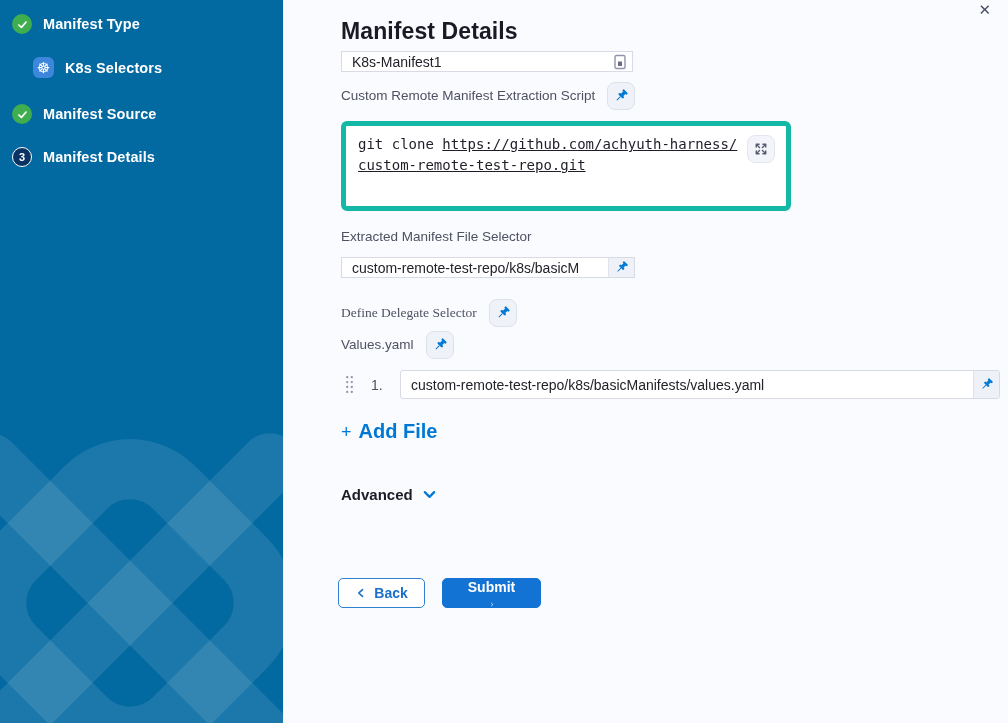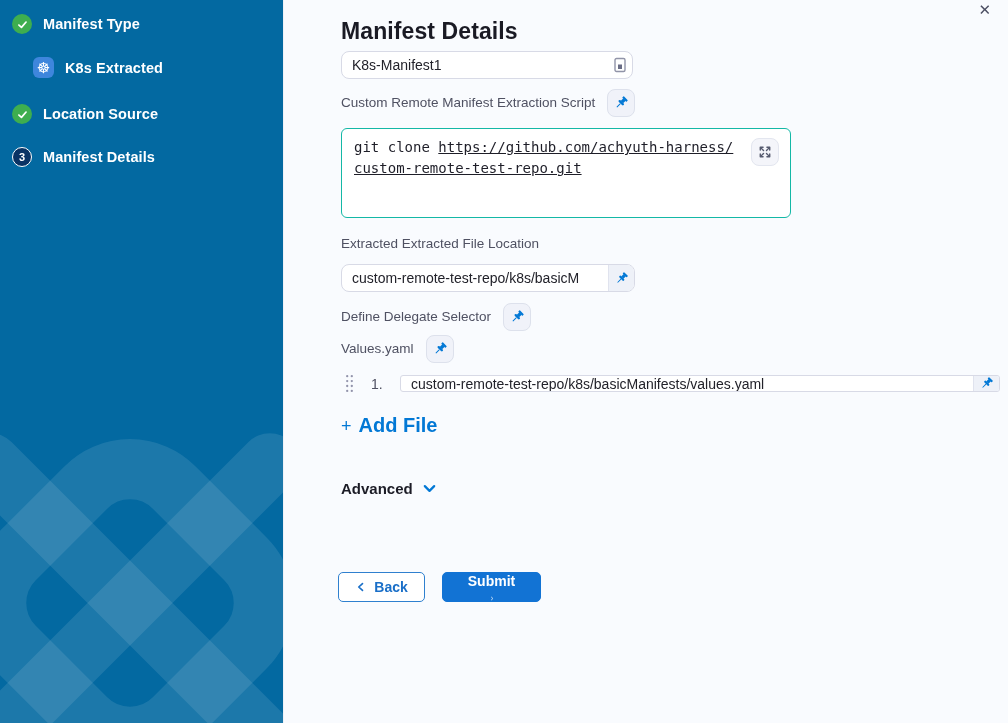--- a/index.html
+++ b/index.html
@@ -30,48 +30,48 @@
   h1.title { font-size:23px; font-weight:700; color:#1a1a24; letter-spacing:.1px; line-height:30px; }
 
   .field-label { display:block; font-size:13.5px; color:#4f5162; line-height:18px; }
   .label-row { display:flex; align-items:center; gap:12px; height:28px; }
   .label-row .field-label { margin-top:0; }
 
   .pin-btn { width:28px; height:28px; border-radius:8px; background:#f0f2f9; border:1px solid #dde1ec;
              display:flex; align-items:center; justify-content:center; cursor:pointer; }
 
   .input-wrap { display:flex; align-items:center; background:#fff; border:1px solid #d8dae6;
-                border-radius:8px; height:28px; overflow:hidden; }
+                border-radius:0; height:21px; overflow:hidden; }
   .input-wrap input { border:none; outline:none; flex:1; height:100%; padding:0 8px 0 10px;
                       font-size:14px; color:#22222a; font-family:"Liberation Sans", sans-serif; background:transparent; }
   .name-icon-box { width:24px; display:flex; align-items:center; justify-content:center; cursor:pointer; }
   .pin-suffix { width:26px; align-self:stretch; background:#eef1f8; border-left:1px solid #e0e3ee;
                 display:flex; align-items:center; justify-content:center; cursor:pointer; }
 
   .w292 { width:292px; margin-top:5px; }
   .w294 { width:294px; margin-top:11px; }
 
   .script-box { position:relative; width:450px; height:90px; margin-top:11px; background:#fff;
-                border:1px solid #14b8a6; border-radius:6px; padding:8px 48px 8px 12px; cursor:text; }
+                border:5px solid #14b8a6; border-radius:6px; padding:8px 48px 8px 12px; cursor:text; }
   .script-text { font-family:"DejaVu Sans Mono", monospace; font-size:14px; line-height:21px;
                  color:#1e1e28; max-width:385px; }
   .script-text .lnk { display:inline-block; text-decoration:underline; }
   .expand-btn { position:absolute; top:9px; right:11px; width:28px; height:28px; border-radius:8px;
                 background:#f4f5fa; border:1px solid #e3e6ef; display:flex; align-items:center;
                 justify-content:center; cursor:pointer; }
 
   .wide-input { width:500px; height:30px; margin-top:6px; border:1px solid #9a9eb4; border-radius:8px;
                 background:#fff; padding:0 12px; font-size:14px; color:#22222a; outline:none;
                 font-family:"Liberation Sans", sans-serif; }
   .wide-input::placeholder { color:#9a9eae; }
 
   .values-row { display:flex; align-items:center; margin-top:11px; }
   .drag-handle { margin-left:4px; cursor:grab; display:flex; }
   .row-index { width:20px; margin-left:17px; margin-right:9px; font-size:14px; color:#4f5162; text-align:left; }
-  .values-input { width:600px; height:17px; margin-top:0; border-radius:3px; }
+  .values-input { width:600px; height:29px; margin-top:0; border-radius:3px; }
 
   .add-file { display:flex; align-items:center; gap:7px; margin-top:21px; background:none; border:none;
               color:#0278d5; cursor:pointer; }
   .add-file .plus { font-size:18px; font-weight:400; line-height:16px; }
   .add-file .lbl { font-size:20px; font-weight:700; }
 
   .advanced { display:flex; align-items:center; gap:9px; margin-top:43px; cursor:pointer; width:110px; }
   .advanced .lbl { font-size:15px; font-weight:700; color:#1c1c26; }
 
   .footer { display:flex; align-items:center; gap:17px; margin-top:75px; margin-left:-3px; }
@@ -109,30 +109,30 @@
       <span class="check-circle">
         <svg width="13" height="13" viewBox="0 0 20 20">
             <polyline points="4.5,10.8 8.4,14.4 15.5,6.2" fill="none" stroke="#ffffff" stroke-width="2.6" stroke-linecap="round" stroke-linejoin="round"></polyline>
           </svg>
       </span>
       <span class="step-label">Manifest Type</span>
     </div>
 
     <div class="step" style="left:33px; top:57px;">
       <span class="k8s-badge">☸</span>
-      <span class="step-label">K8s Extracted</span>
+      <span class="step-label">K8s Selectors</span>
     </div>
 
     <div class="step" style="left:12px; top:104px;">
       <span class="check-circle">
         <svg width="13" height="13" viewBox="0 0 20 20">
             <polyline points="4.5,10.8 8.4,14.4 15.5,6.2" fill="none" stroke="#ffffff" stroke-width="2.6" stroke-linecap="round" stroke-linejoin="round"></polyline>
           </svg>
       </span>
-      <span class="step-label">Location Source</span>
+      <span class="step-label">Manifest Source</span>
     </div>
 
     <div class="step current" style="left:12px; top:147px;">
       <span class="num-badge">3</span>
       <span class="step-label">Manifest Details</span>
     </div>
   </aside>
 
   <main class="panel">
     <button class="close-btn">✕</button>
@@ -165,32 +165,32 @@
         <svg width="14" height="14" viewBox="0 0 16 16" fill="none" stroke="#555a6e" stroke-width="1.6" stroke-linecap="round" stroke-linejoin="round">
           <path d="M6.3 6.3 L3 3 M2.6 5.8 V2.6 H5.8"></path>
           <path d="M9.7 6.3 L13 3 M10.2 2.6 H13.4 V5.8"></path>
           <path d="M6.3 9.7 L3 13 M2.6 10.2 V13.4 H5.8"></path>
           <path d="M9.7 9.7 L13 13 M13.4 10.2 V13.4 H10.2"></path>
         </svg>
       </button>
     </div>
 
     
-    <label class="field-label" style="margin-top:17px;">Extracted Extracted File Location</label>
+    <label class="field-label" style="margin-top:17px;">Extracted Manifest File Selector</label>
     <div class="input-wrap w294">
       <input value="custom-remote-test-repo/k8s/basicM" style="">
       <span class="pin-suffix">
         <svg width="15" height="15" viewBox="0 0 16 16" fill="#0278d5">
             <use href="#pin-shape"></use>
           </svg>
       </span>
     </div>
 
     
-    <div class="label-row" style="margin-top:11px;">
+    <div class="label-row" style="margin-top:21px;font-family:Liberation Serif, serif;">
       <label class="field-label">Define Delegate Selector</label>
       <button class="pin-btn">
         <svg width="16" height="16" viewBox="0 0 16 16" fill="#0278d5">
             <use href="#pin-shape"></use>
           </svg>
       </button>
     </div>
 
     
     <div class="label-row" style="margin-top:4px;">

